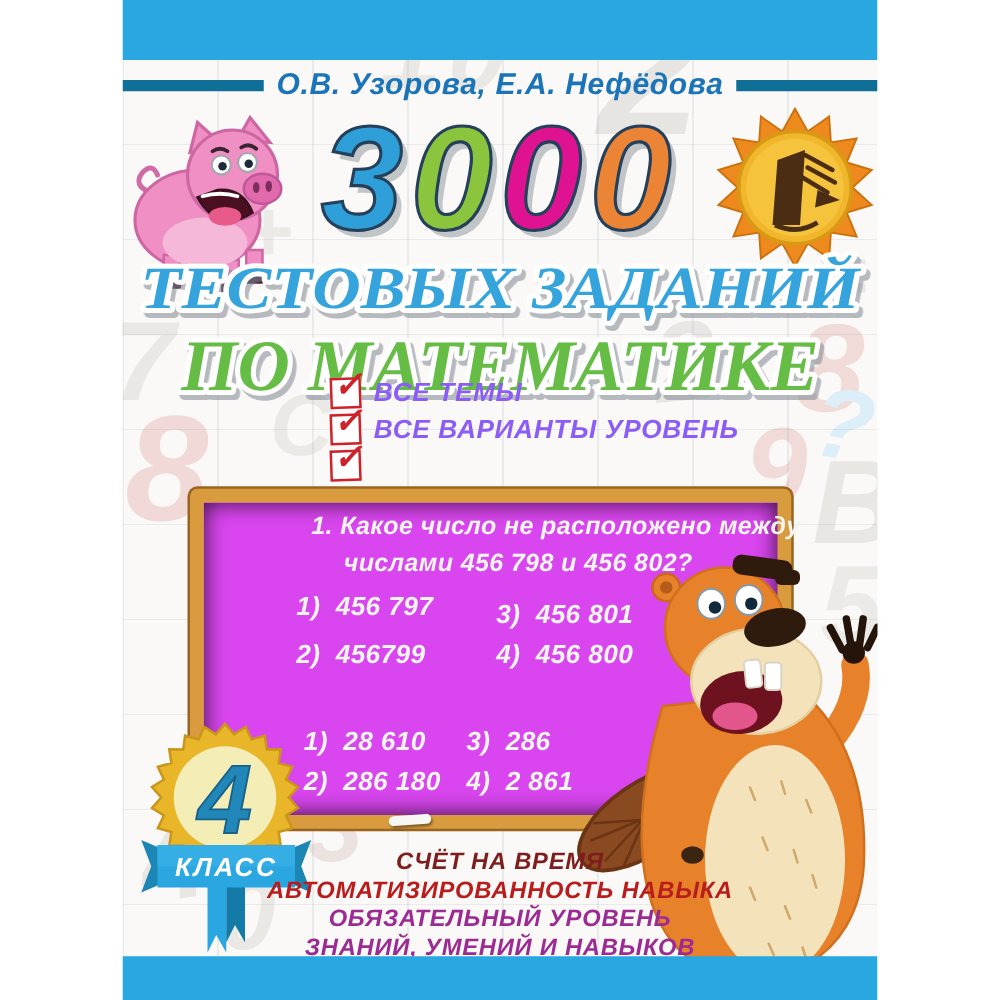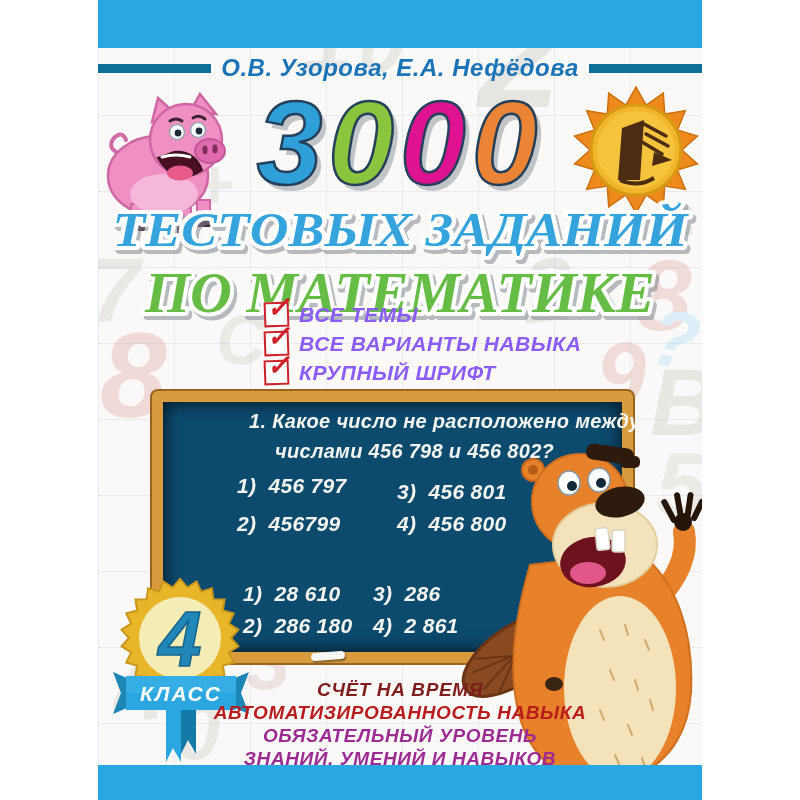--- a/index.html
+++ b/index.html
@@ -37,21 +37,21 @@
   .t2 text{font-size:58px;fill:#66bd45;}
   .title-shadow{filter:drop-shadow(3px 4px 0 rgba(125,135,145,.55));}
 
   .checklist{position:absolute;left:166px;top:300px;}
   .check-row{display:flex;align-items:center;height:29px;}
   .checkbox{position:relative;width:21px;height:21px;background:#fff;border:2.5px solid #ce2129;
     transform:rotate(-2deg);margin-right:10px;flex:0 0 auto;}
   .checkbox .mark{position:absolute;left:1px;top:-10px;color:#ce2129;font-size:28px;font-weight:700;line-height:1;}
   .check-label{color:#8b5cf6;font-size:21px;font-weight:800;letter-spacing:.5px;white-space:nowrap;}
 
-  .board{position:absolute;left:54px;top:391px;width:459px;height:250px;background:#0c4a6e;
+  .board{position:absolute;left:54px;top:391px;width:459px;height:250px;background:#d946ef;
     border:11px solid #d89b3e;border-radius:6px;box-shadow:0 0 0 2px #9a6420, inset 0 0 18px rgba(0,0,0,.8);}
   .board .chalk-line{position:absolute;color:#f4f4ee;font-weight:700;white-space:pre;letter-spacing:.3px;}
   .q{font-size:20px;}
   .a{font-size:21px;}
   .chalk-stick{position:absolute;left:148px;bottom:-8px;width:34px;height:8px;background:#f6f6f2;
     border-radius:4px;transform:rotate(-4deg);box-shadow:1px 2px 2px rgba(0,0,0,.4);}
 
   .footer-lines{position:absolute;left:0;top:678px;width:604px;text-align:center;}
   .footer-lines div{font-size:19px;font-weight:800;letter-spacing:.6px;line-height:23px;white-space:nowrap;}
   .f-blue{color:#7f1d1d}.f-green{color:#b91c1c}.f-purple{color:#9c2a93}
@@ -155,27 +155,26 @@
       <div class="check-row">
         <span class="checkbox">
             <span class="mark">✓</span>
           </span>
         <span class="check-label">ВСЕ ТЕМЫ</span>
       </div>
       <div class="check-row">
         <span class="checkbox">
             <span class="mark">✓</span>
           </span>
-        <span class="check-label">ВСЕ ВАРИАНТЫ НАВЫКА</span>
+        <span class="check-label">ВСЕ ВАРИАНТЫ УРОВЕНЬ</span>
       </div>
       <div class="check-row">
         <span class="checkbox">
             <span class="mark">✓</span>
           </span>
-        <span class="check-label">КРУПНЫЙ ШРИФТ</span>
       </div>
     </div>
 
     <div class="board">
       <div class="chalk-line q" style="left:86px;top:8px;">1. Какое число не расположено между</div>
       <div class="chalk-line q" style="left:112px;top:38px;">числами 456 798 и 456 802?</div>
       <div class="chalk-line a" style="left:74px;top:72px;">1)  456 797</div>
       <div class="chalk-line a" style="left:234px;top:78px;">3)  456 801</div>
       <div class="chalk-line a" style="left:74px;top:110px;">2)  456799</div>
       <div class="chalk-line a" style="left:234px;top:110px;">4)  456 800</div>

